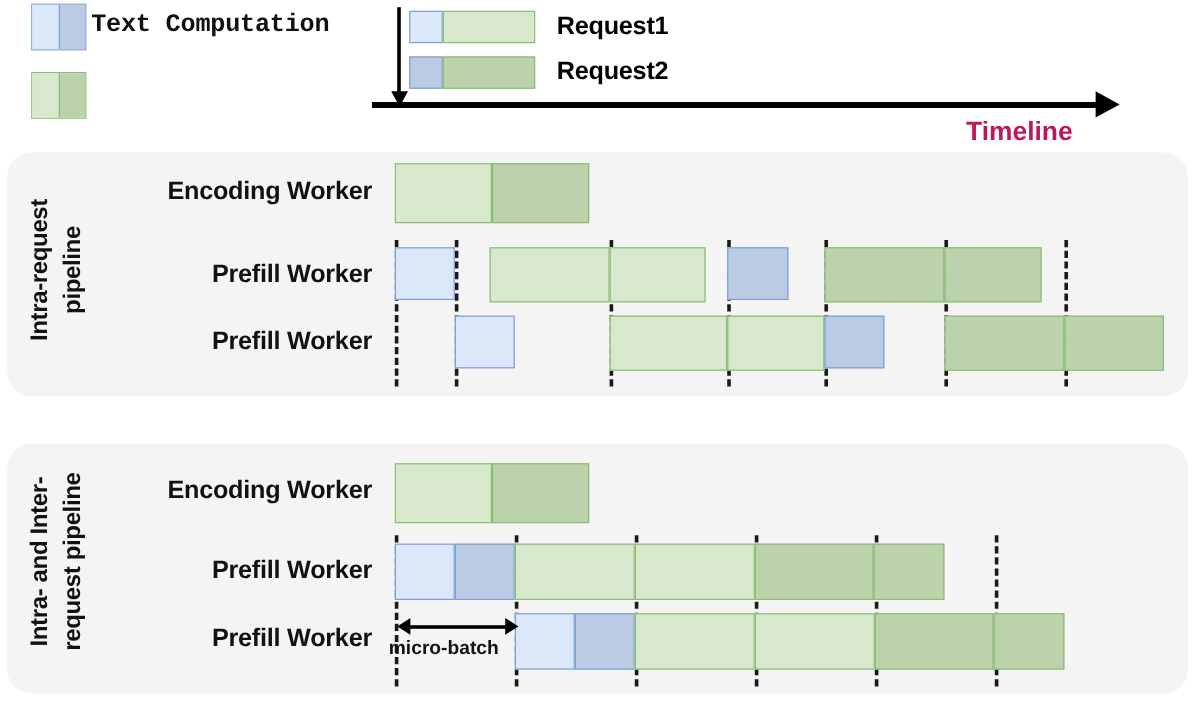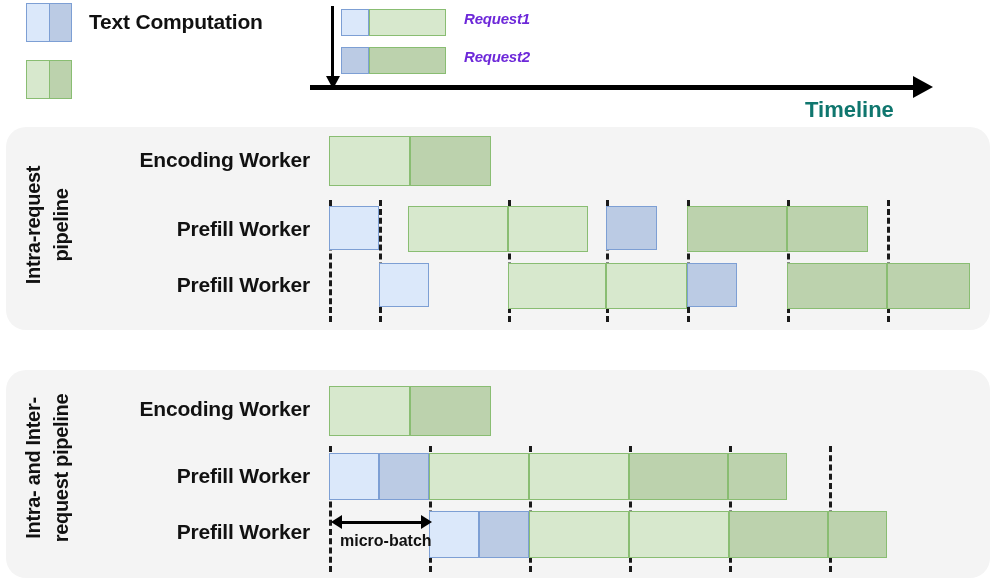--- a/index.html
+++ b/index.html
@@ -24,44 +24,43 @@
     font-weight:bold;
     font-size:21px;
     color:#111111;
     white-space:nowrap;
     letter-spacing:-0.2px;
   }
 
   
   .req-bar{position:absolute;display:flex;box-sizing:border-box;}
   .req-label{
-    position:absolute;font-weight:bold;font-size:15px;color:#6d28d9;white-space:nowrap;
+    position:absolute;font-weight:bold;font-size:21px;color:#000000;white-space:nowrap;
     letter-spacing:-0.2px;
-    font-style:italic;
   }
 
   
   .axis-line{
     position:absolute;background:#000;height:5px;
   }
   .axis-arrow{
     position:absolute;width:0;height:0;
     border-top:11px solid transparent;
     border-bottom:11px solid transparent;
     border-left:20px solid #000;
   }
   .down-line{position:absolute;background:#000;width:3px;}
   .down-arrow{
     position:absolute;width:0;height:0;
     border-left:7px solid transparent;
     border-right:7px solid transparent;
     border-top:13px solid #000;
   }
   .timeline-text{
-    position:absolute;font-weight:bold;font-size:22px;color:#0f766e;white-space:nowrap;
+    position:absolute;font-weight:bold;font-size:22px;color:#be185d;white-space:nowrap;
   }
 
   
   .panel{
     position:absolute;
     background:#f4f4f4;
     border-radius:20px;
   }
   .panel-title{
     position:absolute;
@@ -117,21 +116,21 @@
 </style>
 </head>
 <body>
 
 <div class="root">
 
   <div class="legend-swatch" style="left:26px;top:3px;width:46px;height:39px;border:1.4px solid #7d9fd4;">
     <div class="half" style="background:#dbe8fa;"></div>
     <div class="half" style="background:#bbcbe4;border-left:1.4px solid #7d9fd4;"></div>
   </div>
-  <div class="legend-label" style="left:89px;top:10px;">Text Computation</div>
+  <div class="legend-label" style="left:76px;top:10px;font-family:Liberation Mono, monospace;">Text Computation</div>
 
   <div class="legend-swatch" style="left:26px;top:60px;width:46px;height:39px;border:1.4px solid #89bd72;">
     <div class="half" style="background:#d7e8cd;"></div>
     <div class="half" style="background:#bcd2ad;border-left:1.4px solid #89bd72;"></div>
   </div>
 
   <div class="down-line" style="left:331px;top:6px;height:72px;"></div>
   <div class="down-arrow" style="left:326px;top:76px;"></div>
 
   <div class="req-bar" style="left:341px;top:9px;width:105px;height:27px;">
@@ -237,15 +236,15 @@
     <div class="c-mm-light" style="width:100px;height:100%;"></div>
   </div>
   <div class="blk" style="left:729px;top:511px;width:158px;height:45px;display:flex;">
     <div class="c-mm-dark" style="width:100px;height:100%;"></div>
     <div class="c-mm-dark" style="width:58px;height:100%;"></div>
   </div>
 
   <div class="mb-arrow-l" style="left:331px;top:515px;"></div>
   <div class="mb-line" style="left:336px;top:520.5px;width:89px;"></div>
   <div class="mb-arrow-r" style="left:421px;top:515px;"></div>
-  <div class="mb-text" style="left:340px;top:532px;">micro-batch</div>
+  <div class="mb-text" style="left:324px;top:532px;">micro-batch</div>
 
 </div>
 
 </body></html>

